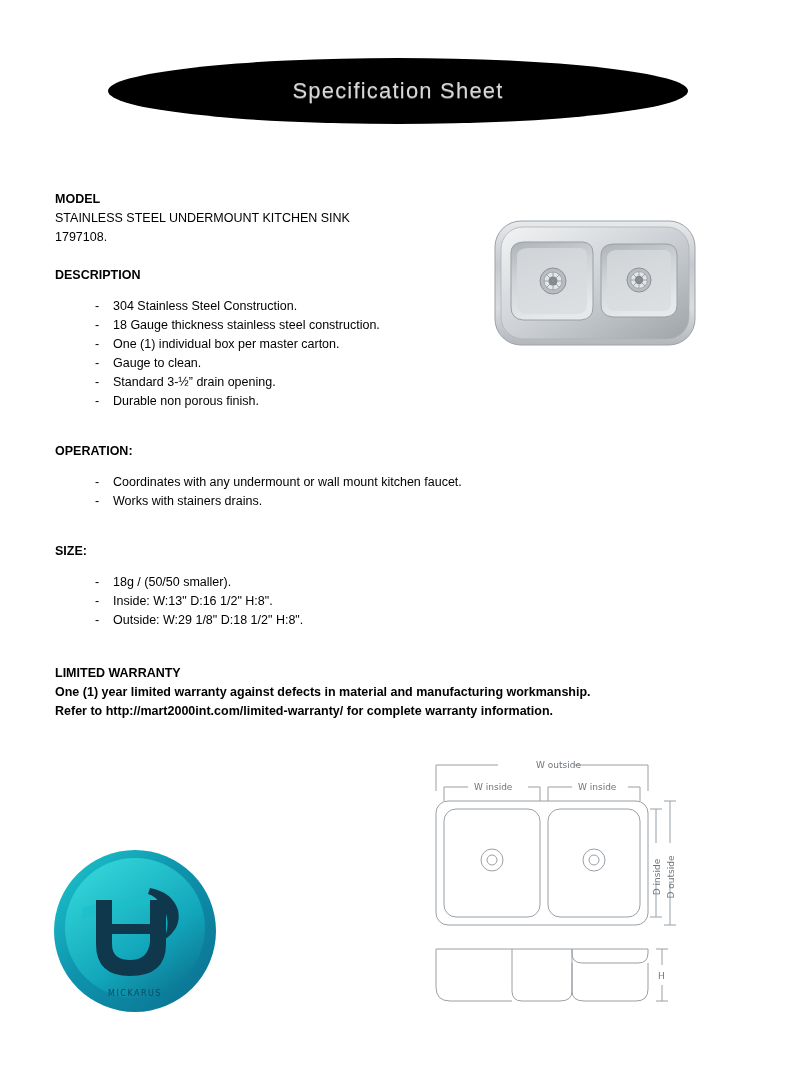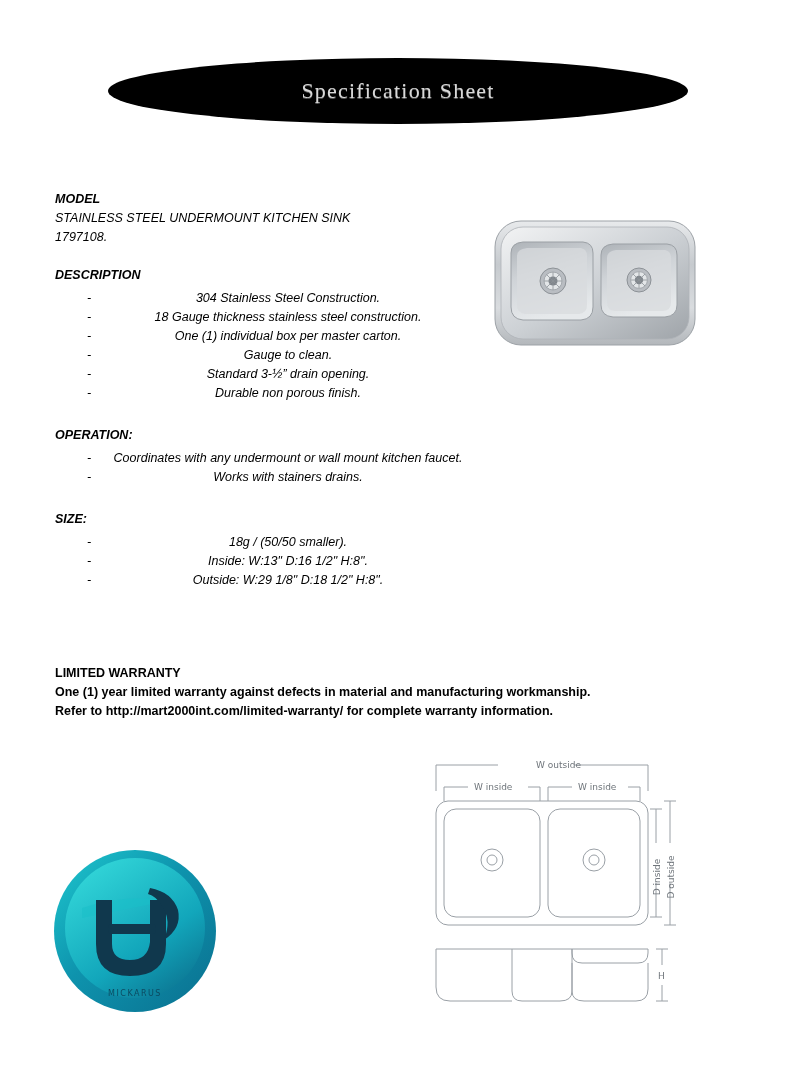--- a/index.html
+++ b/index.html
@@ -30,47 +30,45 @@
     border-radius: 50%;
     background: #000000;
     display: flex;
     align-items: center;
     justify-content: center;
   }
   #header-title {
     color: #d8d8d8;
     font-size: 22px;
     letter-spacing: 1.2px;
-    font-family: Liberation Serif, serif;
+    font-family: Liberation Sans, sans-serif;
     text-shadow: 0 1px 0 #555;
   }
 
   
   #content {
     position: absolute;
     left: 55px;
     top: 190px;
     width: 420px;
     font-size: 12.5px;
     line-height: 19px;
-    font-style: italic;
   }
   .sec-head {
     font-weight: bold;
     font-size: 12.5px;
     margin: 0;
   }
   .plain-line {
     margin: 0;
   }
   ul.dash-list {
     list-style: none;
-    margin: 4px;
+    margin: 12px;
     padding: 0;
-    text-align: center;
   }
   ul.dash-list li {
     position: relative;
     padding-left: 46px;
     margin: 0;
     line-height: 19px;
   }
   ul.dash-list li::before {
     content: "-";
     position: absolute;

